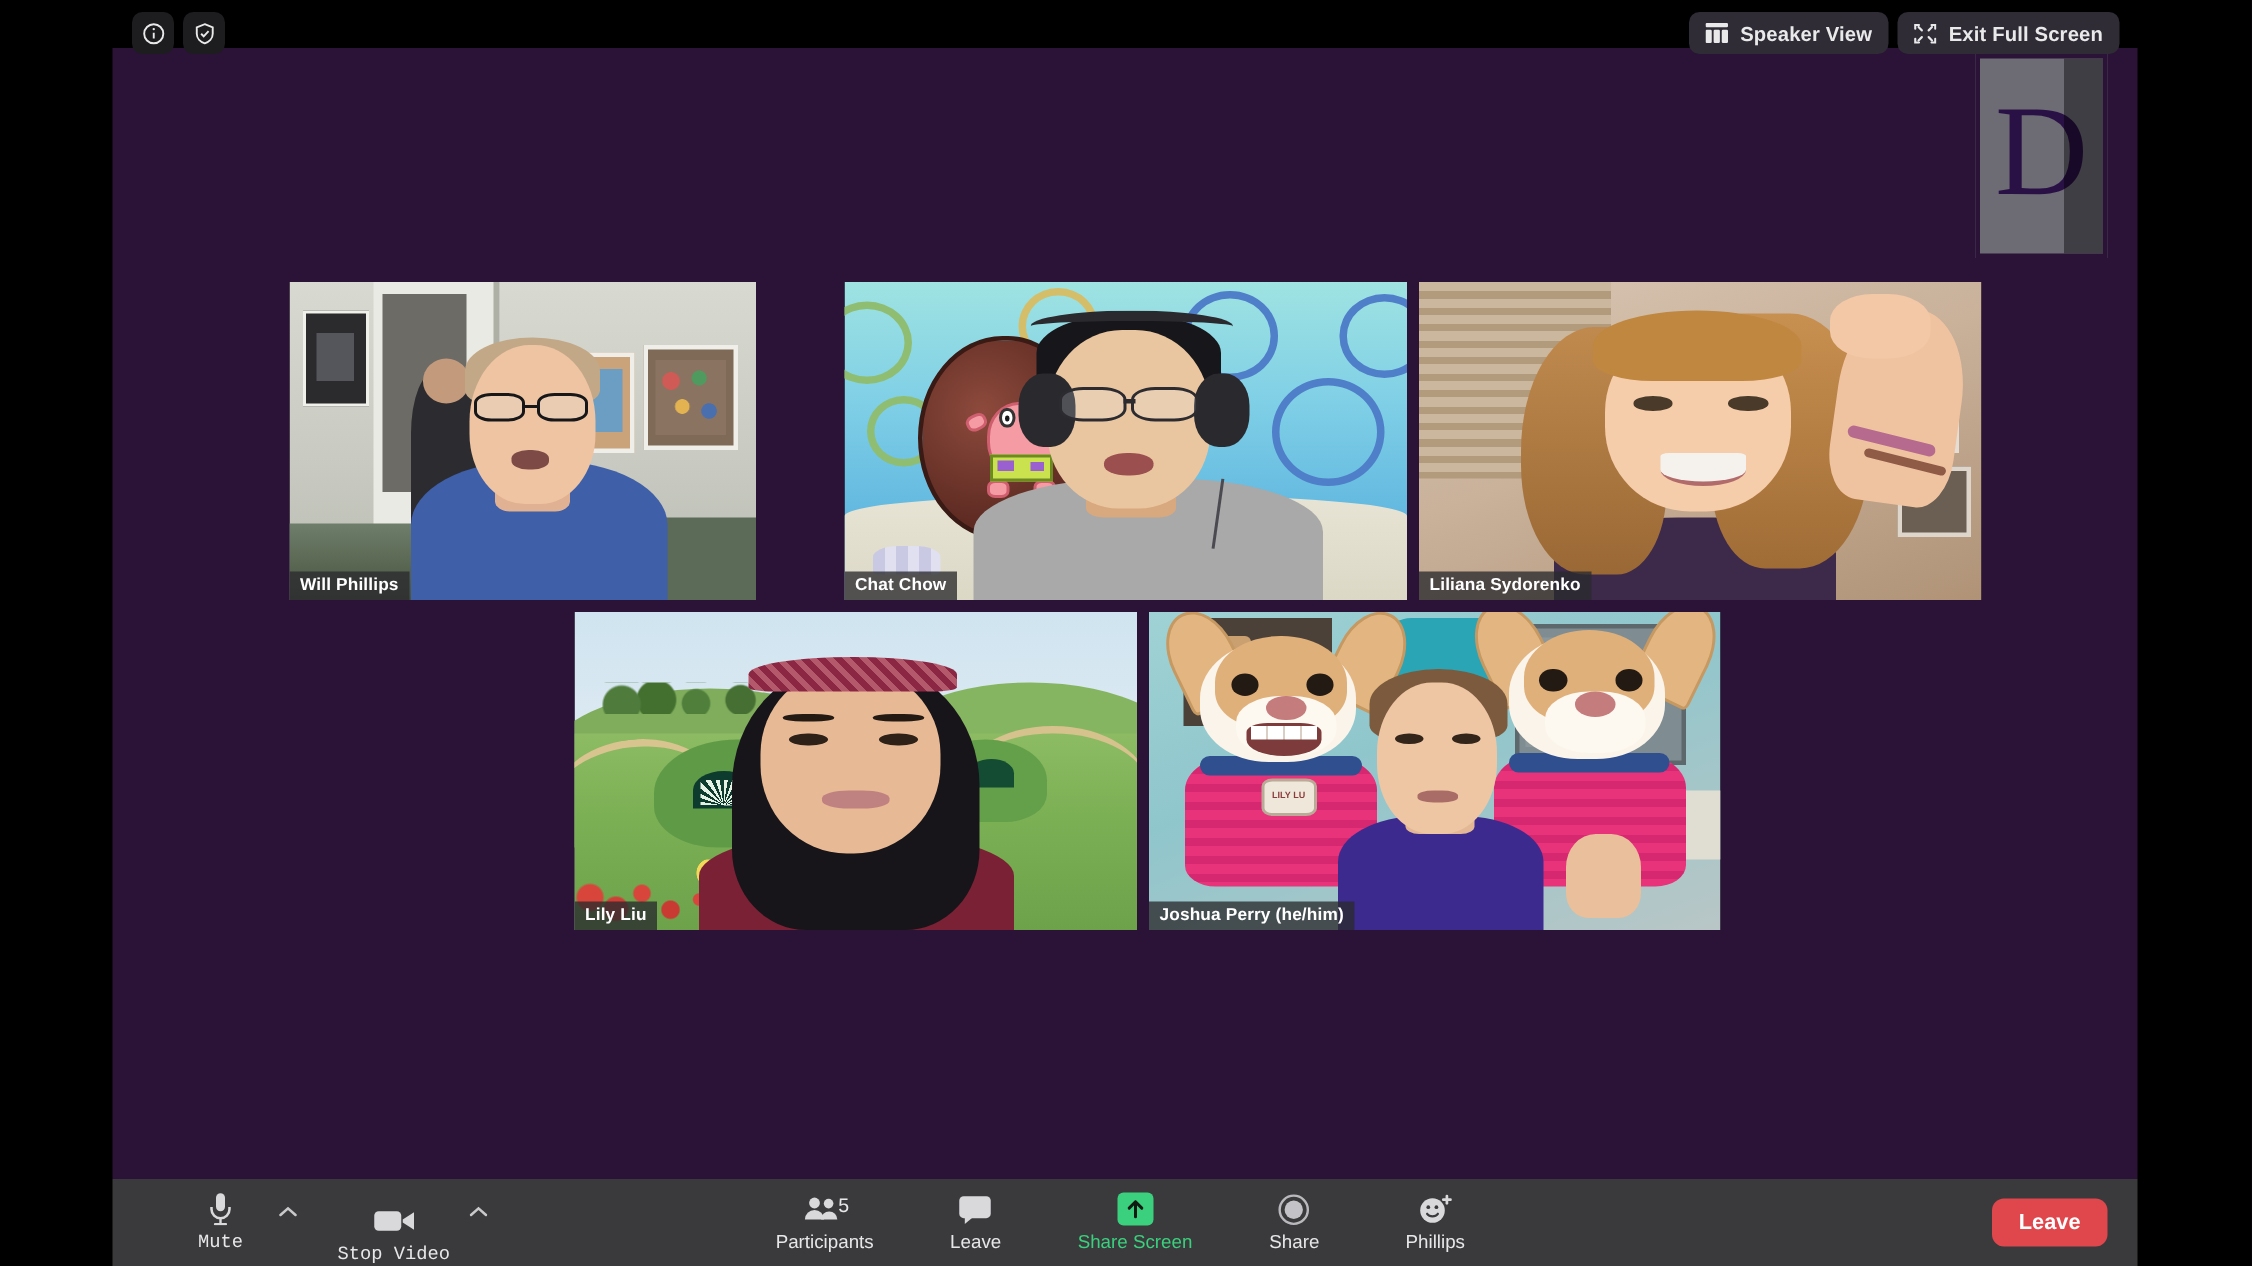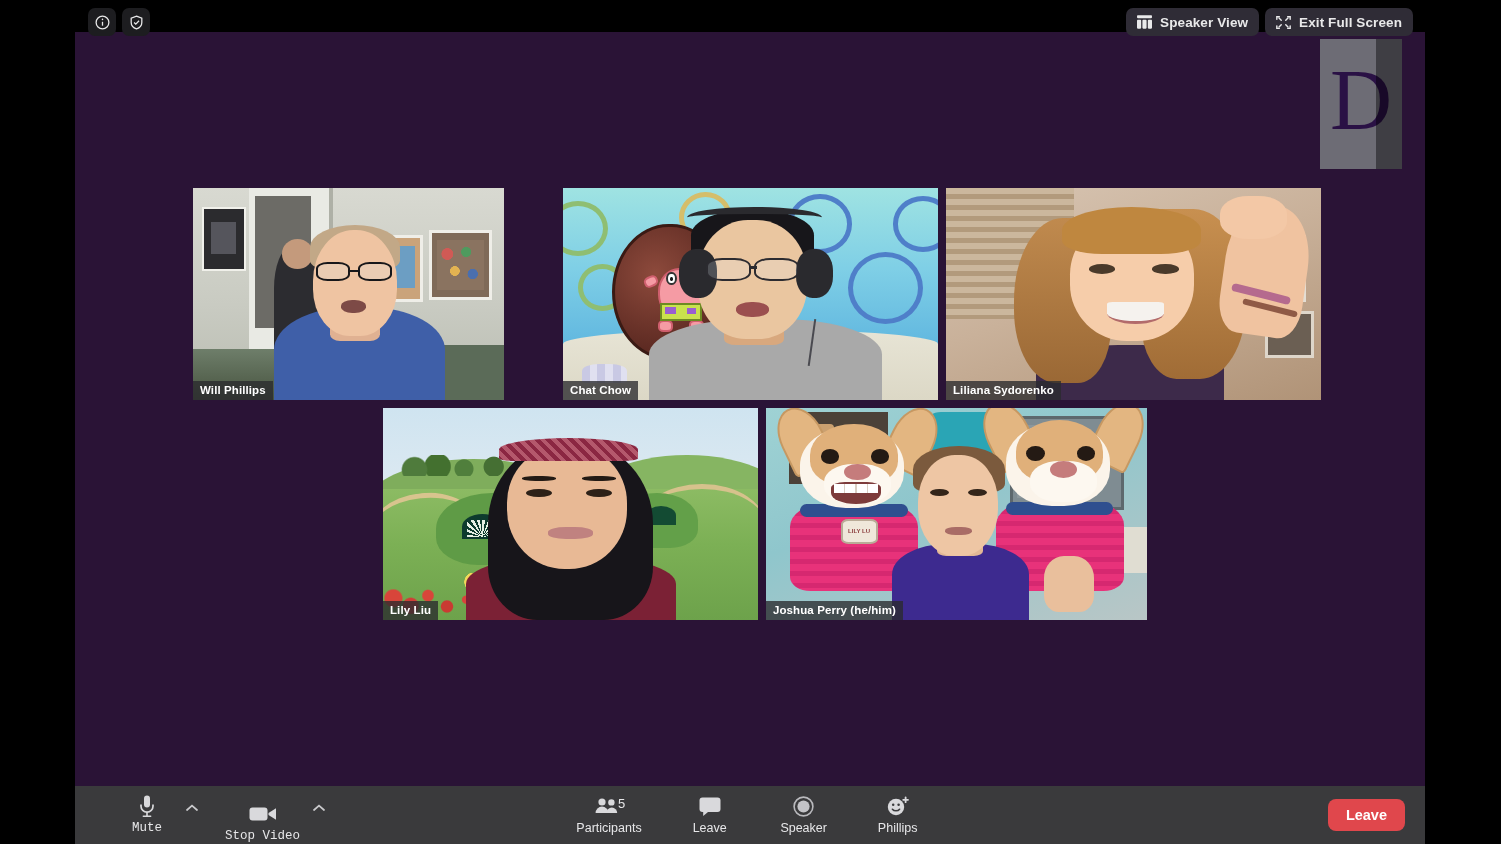--- a/index.html
+++ b/index.html
@@ -546,29 +546,40 @@
       <div class="ctl" style="margin-left:22px;">
         <div class="cicon">
           <svg width="22" height="19" viewBox="0 0 22 19" fill="#d9d9dc">
             <rect x="0.5" y="0.5" width="21" height="14.6" rx="3"></rect>
             <path d="M4.2 15 L4.2 19 L9 15 Z"></path>
           </svg>
         </div>
         <div class="clabel">Leave</div>
       </div>
 
+      <div class="ctl green" style="margin-left:22px;">
+        <div class="cicon">
+          <div class="sharebox">
+            <svg width="12" height="14" viewBox="0 0 12 14" fill="none" stroke="#0f1a12" stroke-width="2" stroke-linecap="round" stroke-linejoin="round">
+              <line x1="6" y1="12.2" x2="6" y2="2.4"></line>
+              <polyline points="1.8,6.4 6,2.2 10.2,6.4"></polyline>
+            </svg>
+          </div>
+        </div>
+        <div class="clabel">Share Screen</div>
+      </div>
 
       <div class="ctl" style="margin-left:22px;">
         <div class="cicon">
           <svg width="21" height="21" viewBox="0 0 21 21">
             <circle cx="10.5" cy="10.5" r="9.4" fill="none" stroke="#b9b9bd" stroke-width="1.6"></circle>
             <circle cx="10.5" cy="10.5" r="6.1" fill="#c3c3c7"></circle>
           </svg>
         </div>
-        <div class="clabel">Speaker</div>
+        <div class="clabel">Share</div>
       </div>
 
       <div class="ctl" style="margin-left:22px;">
         <div class="cicon">
           <svg width="24" height="21" viewBox="0 0 24 21">
             <circle cx="10" cy="11" r="8.2" fill="#d9d9dc"></circle>
             <circle cx="7.2" cy="8.8" r="1.25" fill="#3a3a3c"></circle>
             <circle cx="12.6" cy="8.8" r="1.25" fill="#3a3a3c"></circle>
             <path d="M6.4 13.2 a4.2 3.4 0 0 0 7.2 0" fill="none" stroke="#3a3a3c" stroke-width="1.5" stroke-linecap="round"></path>
             <g stroke="#d9d9dc" stroke-width="1.8" stroke-linecap="round">

